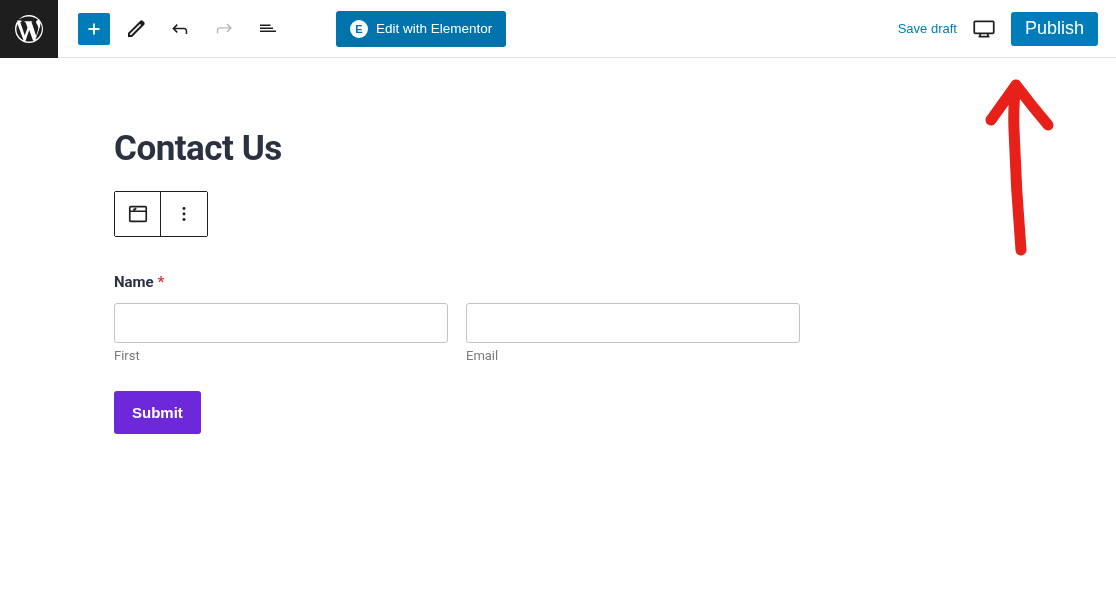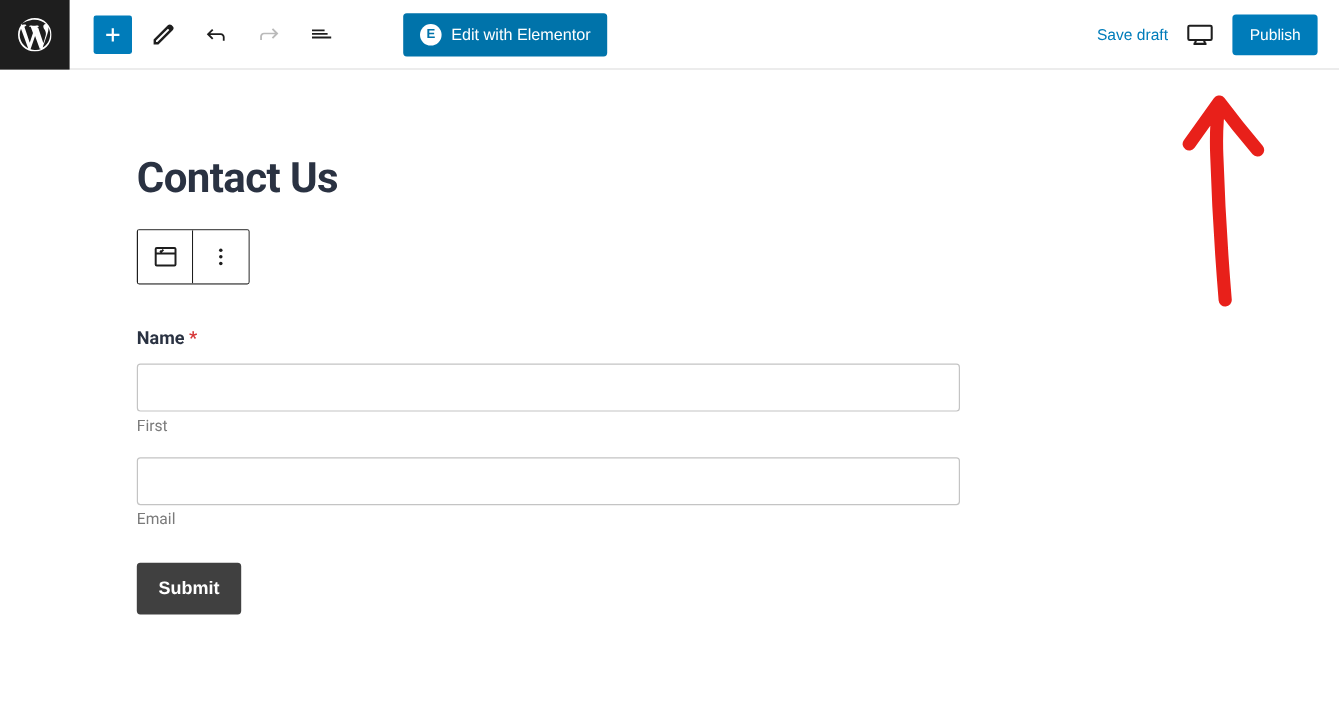--- a/index.html
+++ b/index.html
@@ -113,21 +113,21 @@
       align-items: center;
       color: #1e1e1e;
     }
     .publish-btn {
       background: #007cba;
       color: #fff;
       border: none;
       border-radius: 3px;
       padding: 0 14px;
       height: 34px;
-      font-size: 13px;
+      font-size: 18px;
       font-weight: 400;
       cursor: pointer;
     }
     .editor-content {
       padding: 70px 0 0 114px;
       max-width: 820px;
     }
     .page-title {
       font-size: 35px;
       font-weight: 700;
@@ -165,21 +165,20 @@
       margin-bottom: 12px;
       display: block;
     }
     .required {
       color: #d63638;
     }
     .name-row {
       display: flex;
       gap: 18px;
       margin-bottom: 28px;
-      flex-direction: column;
     }
     .name-col {
       flex: 1;
     }
     .text-input {
       width: 100%;
       height: 40px;
       border: 1px solid #c4c4c4;
       border-radius: 3px;
       padding: 0 10px;
@@ -198,21 +197,21 @@
     .email-input {
       width: 100%;
       height: 42px;
       border: 1px solid #c4c4c4;
       border-radius: 3px;
       padding: 0 10px;
       font-size: 14px;
       margin-top: 12px;
     }
     .submit-btn {
-      background: #404040;
+      background: #6d28d9;
       color: #fff;
       border: none;
       border-radius: 3px;
       padding: 13px 18px;
       font-size: 15px;
       font-weight: 600;
       cursor: pointer;
     }
     .annotation-arrow {
       position: absolute;

